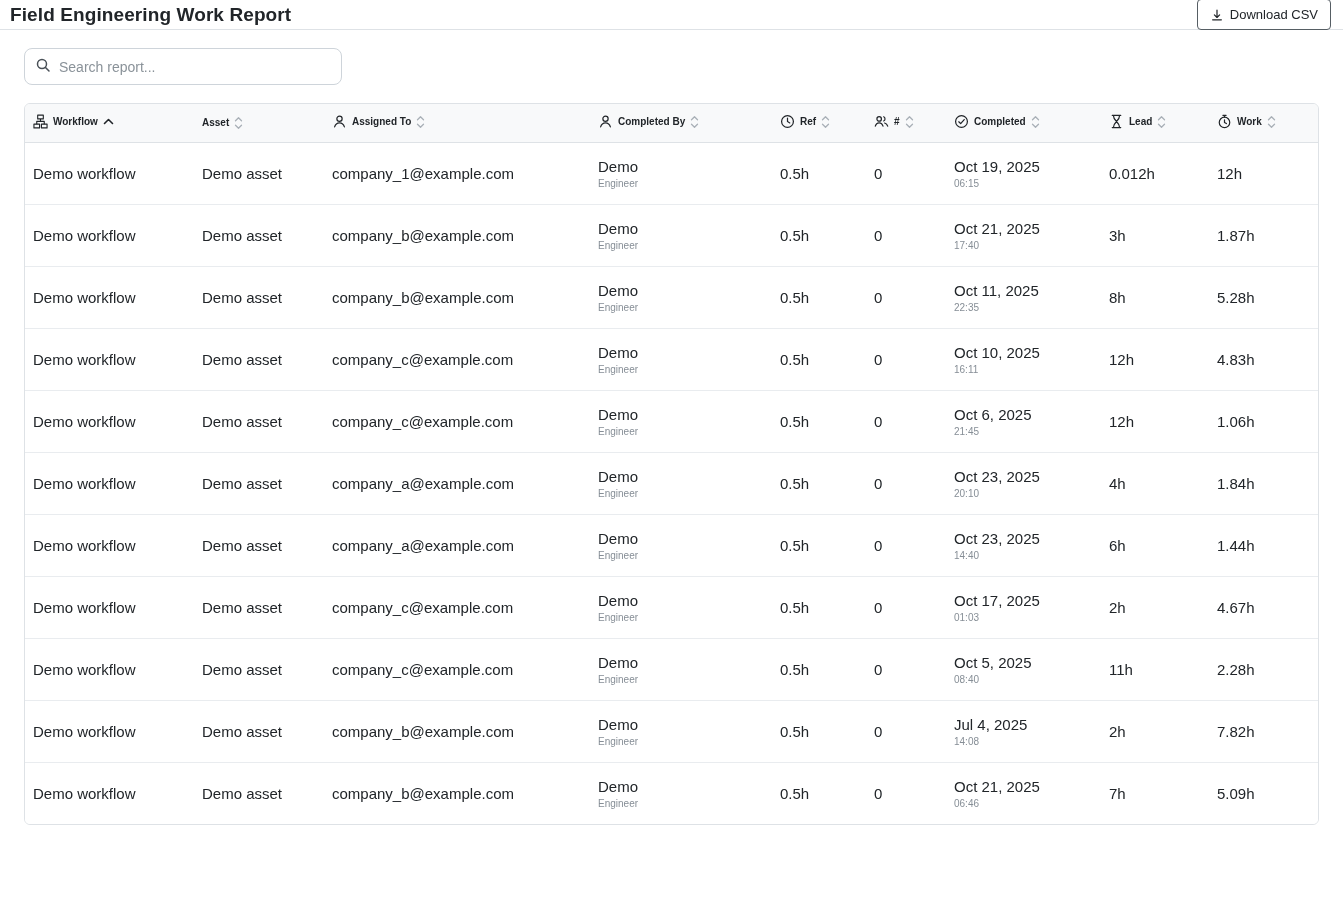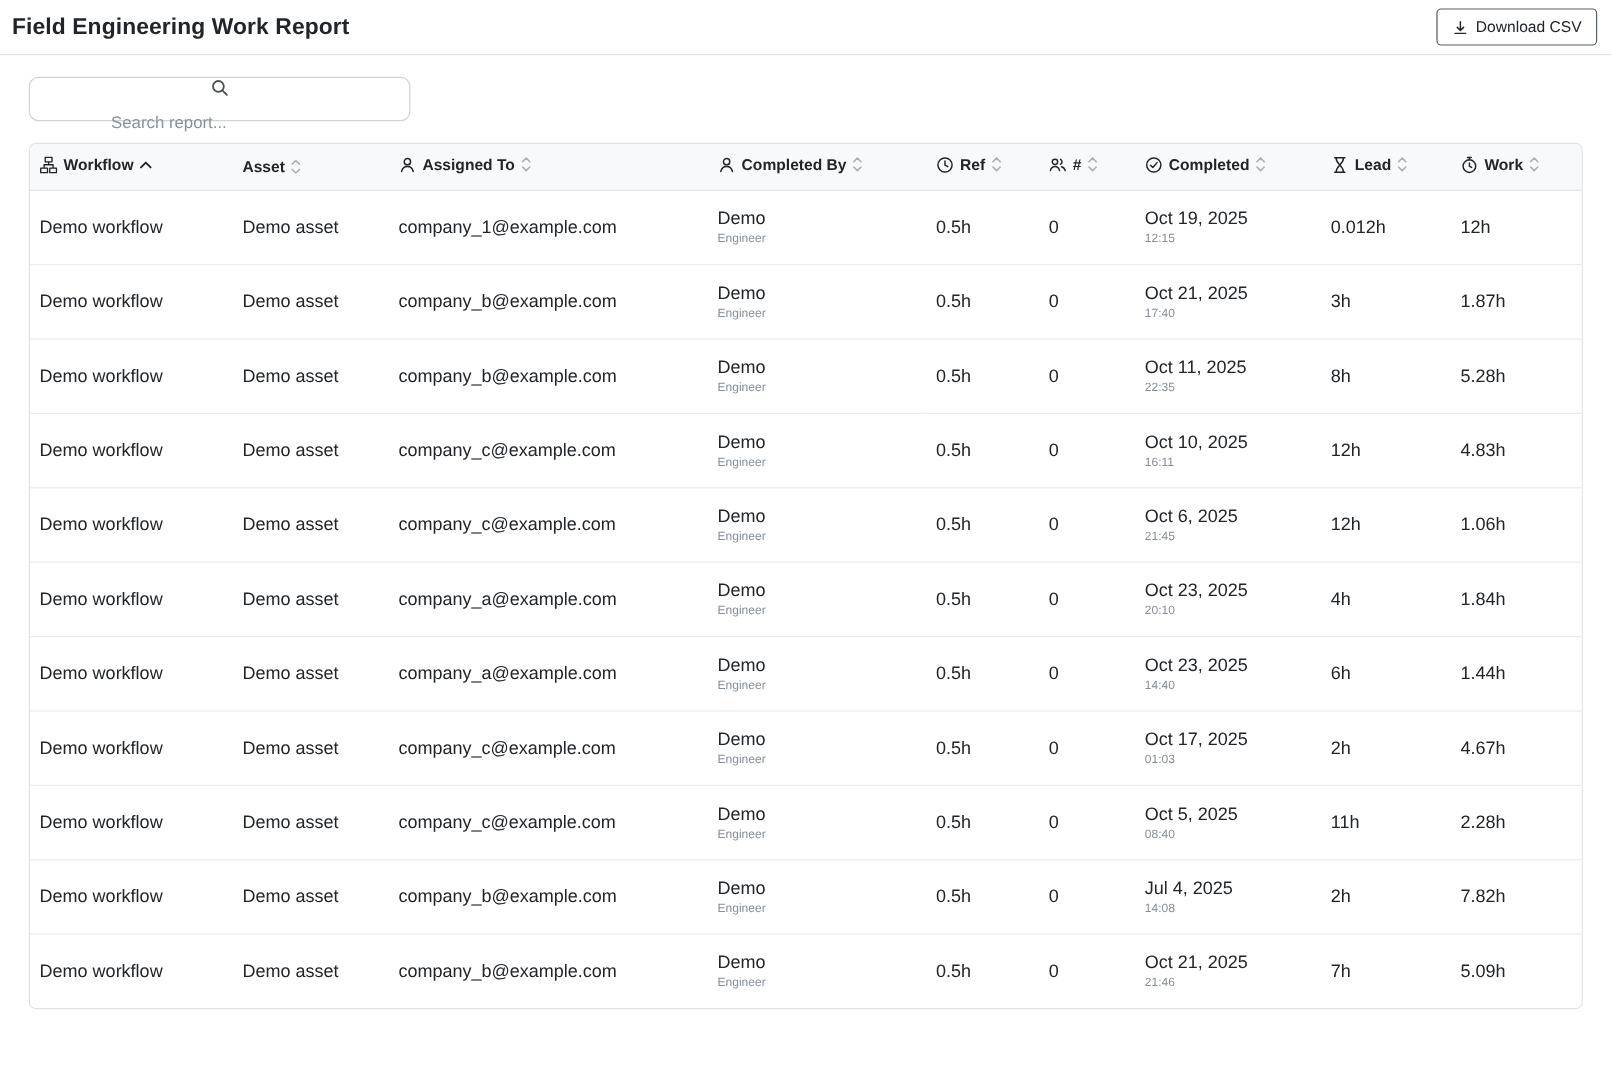--- a/index.html
+++ b/index.html
@@ -1,52 +1,52 @@
 <!DOCTYPE html>
 <html><head>
 <meta charset="utf-8">
 <style>
   * { margin:0; padding:0; box-sizing:border-box; }
   html,body { width:1343px; height:900px; overflow:hidden; background:#fff;
     font-family:"Liberation Sans", sans-serif; color:#212529; }
 
   
   .topbar { display:flex; align-items:center; justify-content:space-between;
-    height:46px; padding:0 12px 0 10px; border-bottom:1px solid #dee2e6; }
+    height:30px; padding:0 12px 0 10px; border-bottom:1px solid #dee2e6; }
   .page-title { font-size:19px; font-weight:700; letter-spacing:.1px; }
   .btn-download { display:inline-flex; align-items:center; gap:6px; background:#fff;
     border:1px solid #565e64; border-radius:4px; padding:7px 12px; font-size:13px;
     font-weight:500; color:#212529; cursor:pointer; font-family:inherit; }
   .btn-download svg { display:block; }
 
   .content { padding:0 24px; }
 
   
   .month-nav { display:flex; align-items:center; gap:12px; margin-top:29px; }
   .nav-btn { width:37px; height:37px; display:inline-flex; align-items:center; justify-content:center;
     background:#fff; border:1px solid #e9ecef; border-radius:9px; cursor:pointer;
     box-shadow:0 1px 3px rgba(0,0,0,.12); }
   .month-label { font-size:16px; font-weight:700; }
 
   
   .search-box { margin-top:18px; width:318px; height:37px; display:flex; align-items:center;
-    border:1px solid #ced4da; border-radius:8px; padding:0 10px; gap:8px; background:#fff;flex-direction:column; }
+    border:1px solid #ced4da; border-radius:8px; padding:0 10px; gap:8px; background:#fff; }
   .search-box input { border:none; outline:none; flex:1; font-size:14px; color:#212529;
     font-family:inherit; background:transparent; }
   .search-box input::placeholder { color:#8a9299; }
 
   
   .table-wrap { margin-top:18px; border:1px solid #dee2e6; border-radius:6px; overflow:hidden; }
   table { width:100%; border-collapse:collapse; table-layout:fixed; }
   col.c-workflow{width:169px} col.c-asset{width:130px} col.c-assigned{width:266px}
   col.c-completedby{width:182px} col.c-ref{width:94px} col.c-num{width:80px}
   col.c-completed{width:155px} col.c-lead{width:108px} col.c-work{width:111px}
 
   thead th { background:#f8f9fa; height:38px; text-align:left; padding:0 8px;
-    font-size:13px; font-weight:700; border-bottom:1px solid #dee2e6; cursor:pointer;
+    font-size:10px; font-weight:700; border-bottom:1px solid #dee2e6; cursor:pointer;
     white-space:nowrap; }
   .th-inner { display:inline-flex; align-items:center; gap:5px; }
   .th-inner svg { display:block; }
 
   tbody td { height:62px; padding:6px 8px; font-size:15px; vertical-align:middle;
     border-top:1px solid #e9ecef; background:#fff; }
   tbody tr:first-child td { border-top:none; }
   .secondary { font-size:10px; color:#868e96; margin-top:3px; }
 
   .sort-dual { color:#a9b0b7; }
@@ -251,21 +251,21 @@
     <td>Demo asset</td>
     <td>company_1@example.com</td>
     <td>
       <div>Demo</div>
       <div class="secondary">Engineer</div>
     </td>
     <td>0.5h</td>
     <td>0</td>
     <td>
       <div>Oct 19, 2025</div>
-      <div class="secondary">12:15</div>
+      <div class="secondary">06:15</div>
     </td>
     <td>0.012h</td>
     <td>12h</td>
   </tr>
 
   <tr>
     <td>Demo workflow</td>
     <td>Demo asset</td>
     <td>company_b@example.com</td>
     <td>
@@ -431,21 +431,21 @@
     <td>Demo asset</td>
     <td>company_b@example.com</td>
     <td>
       <div>Demo</div>
       <div class="secondary">Engineer</div>
     </td>
     <td>0.5h</td>
     <td>0</td>
     <td>
       <div>Oct 21, 2025</div>
-      <div class="secondary">21:46</div>
+      <div class="secondary">06:46</div>
     </td>
     <td>7h</td>
     <td>5.09h</td>
   </tr>
 </tbody>
     </table>
   </div>
 
 </main>
 

